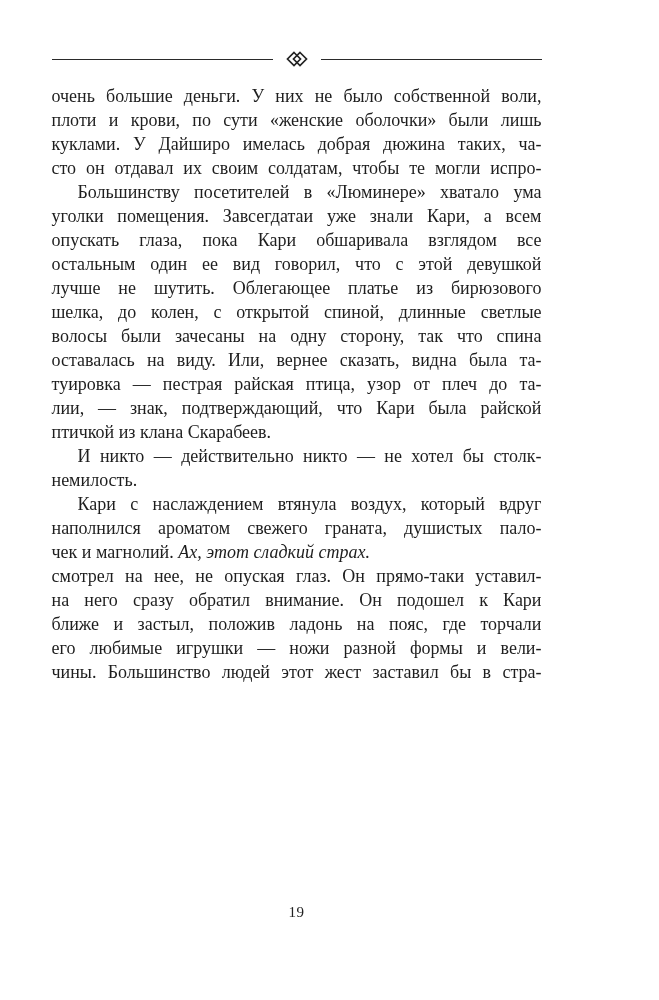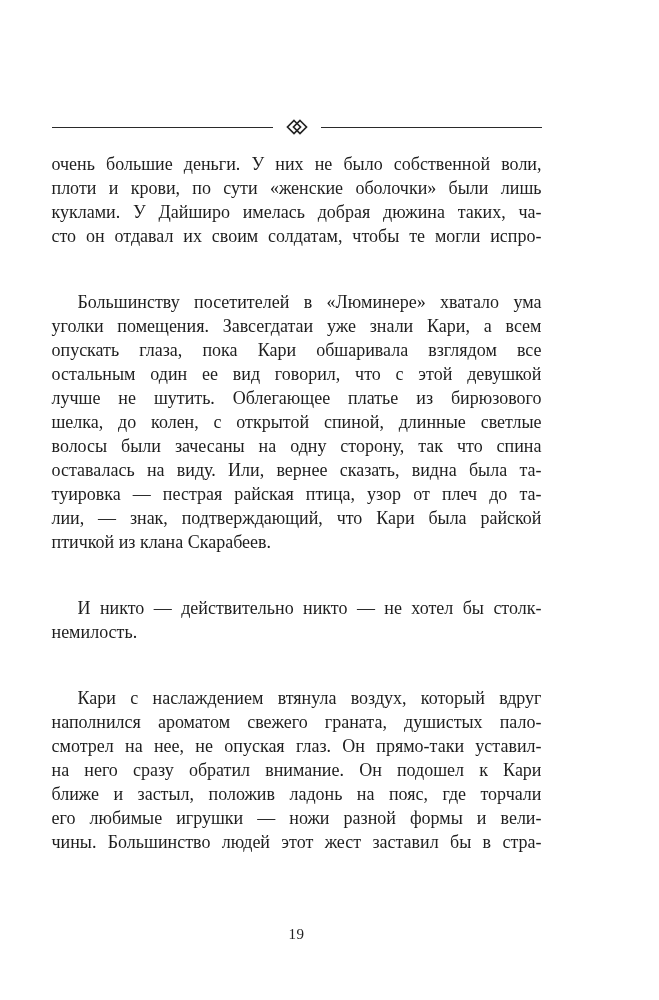--- a/index.html
+++ b/index.html
@@ -12,21 +12,21 @@
     height: 1000px;
     overflow: hidden;
     font-family: "Liberation Serif", "DejaVu Serif", serif;
     color: #1e1e1e;
   }
   .page {
     position: relative;
     width: 593px;
     height: 1000px;
     box-sizing: border-box;
-    padding-top: 116px;
+    padding-top: 48px;
   }
   .chapter-separator {
     width: 490px;
     margin: 0 auto;
     display: flex;
     align-items: center;
     gap: 12px;
     height: 22px;
   }
   .rule {
@@ -56,28 +56,27 @@
     display: block;
     text-align: justify;
     text-align-last: justify;
     white-space: normal;
   }
   .line.last {
     text-align-last: left;
   }
   .line.indent {
     text-indent: 26px;
-    margin-top: 42px;
   }
   .line em {
     font-style: italic;
   }
   .page-number {
     position: absolute;
-    top: 926px;
+    top: 904px;
     left: 0;
     right: 0;
     text-align: center;
     font-size: 15px;
     letter-spacing: 0.5px;
     color: #222222;
   }
 </style>
 </head>
 <body>
@@ -119,20 +118,21 @@
     </p>
 
     <p class="para">
       <span class="line indent">И никто — действительно никто — не хотел бы столк-</span>
       <span class="line last">немилость.</span>
     </p>
 
     <p class="para">
       <span class="line indent">Кари с наслаждением втянула воздух, который вдруг</span>
       <span class="line">наполнился ароматом свежего граната, душистых пало-</span>
+      <span class="line last"><span>чек и магнолий. </span><em>Ах, этот сладкий страх.</em></span>
     </p>
 
     <p class="para">
       <span class="line">смотрел на нее, не опуская глаз. Он прямо-таки уставил-</span>
       <span class="line">на него сразу обратил внимание. Он подошел к Кари</span>
       <span class="line">ближе и застыл, положив ладонь на пояс, где торчали</span>
       <span class="line">его любимые игрушки — ножи разной формы и вели-</span>
       <span class="line">чины. Большинство людей этот жест заставил бы в стра-</span>
     </p>
 

